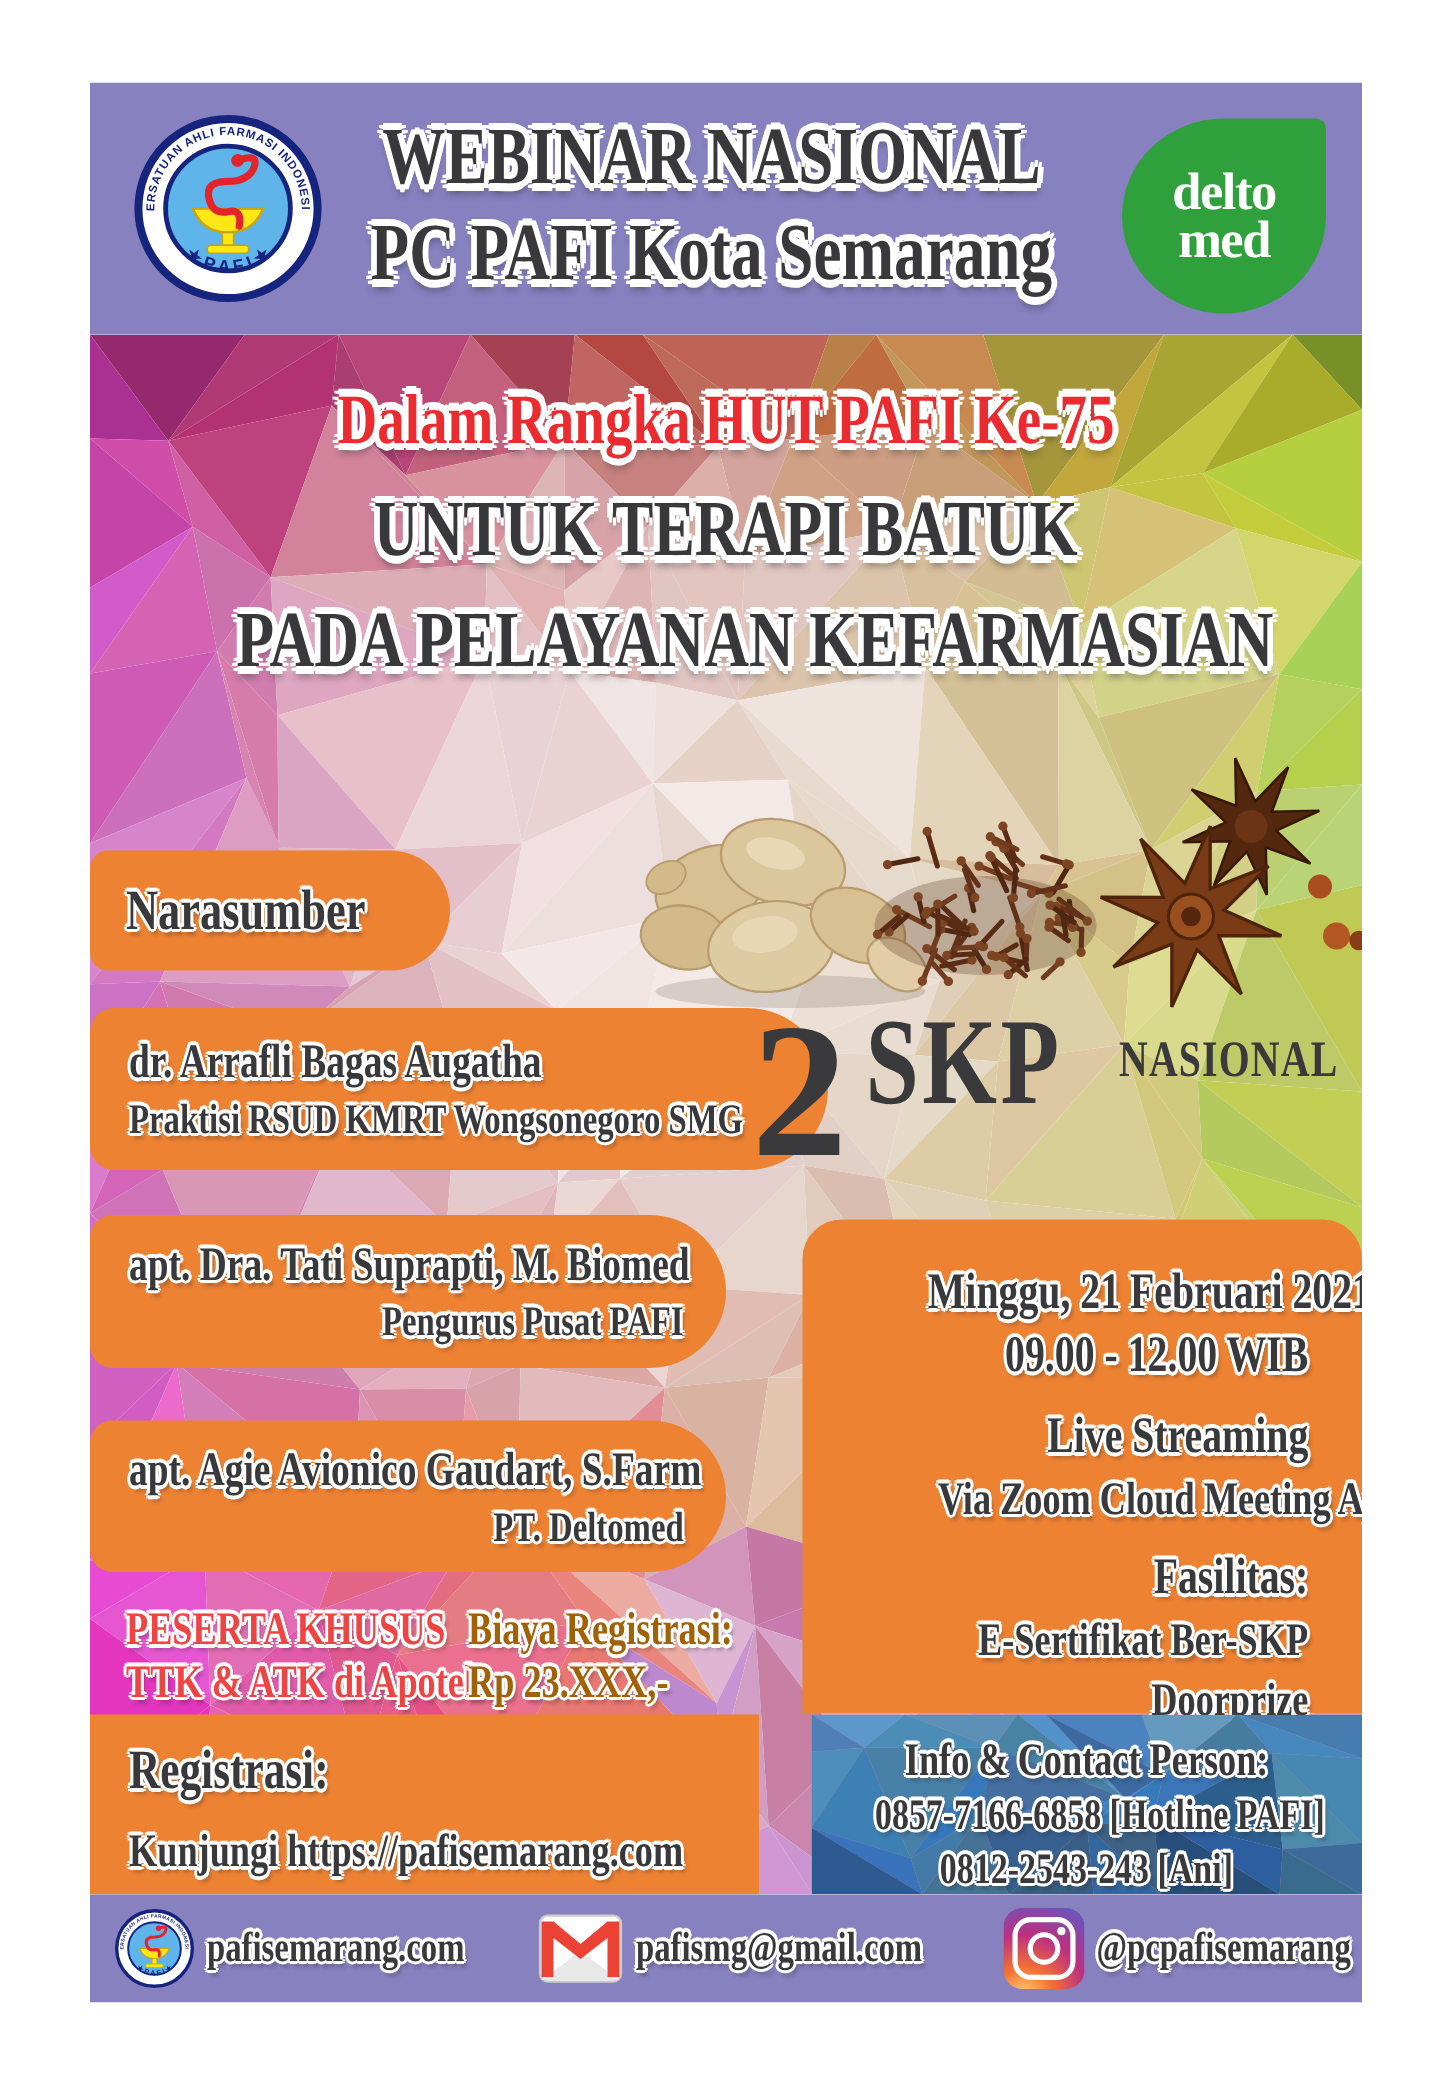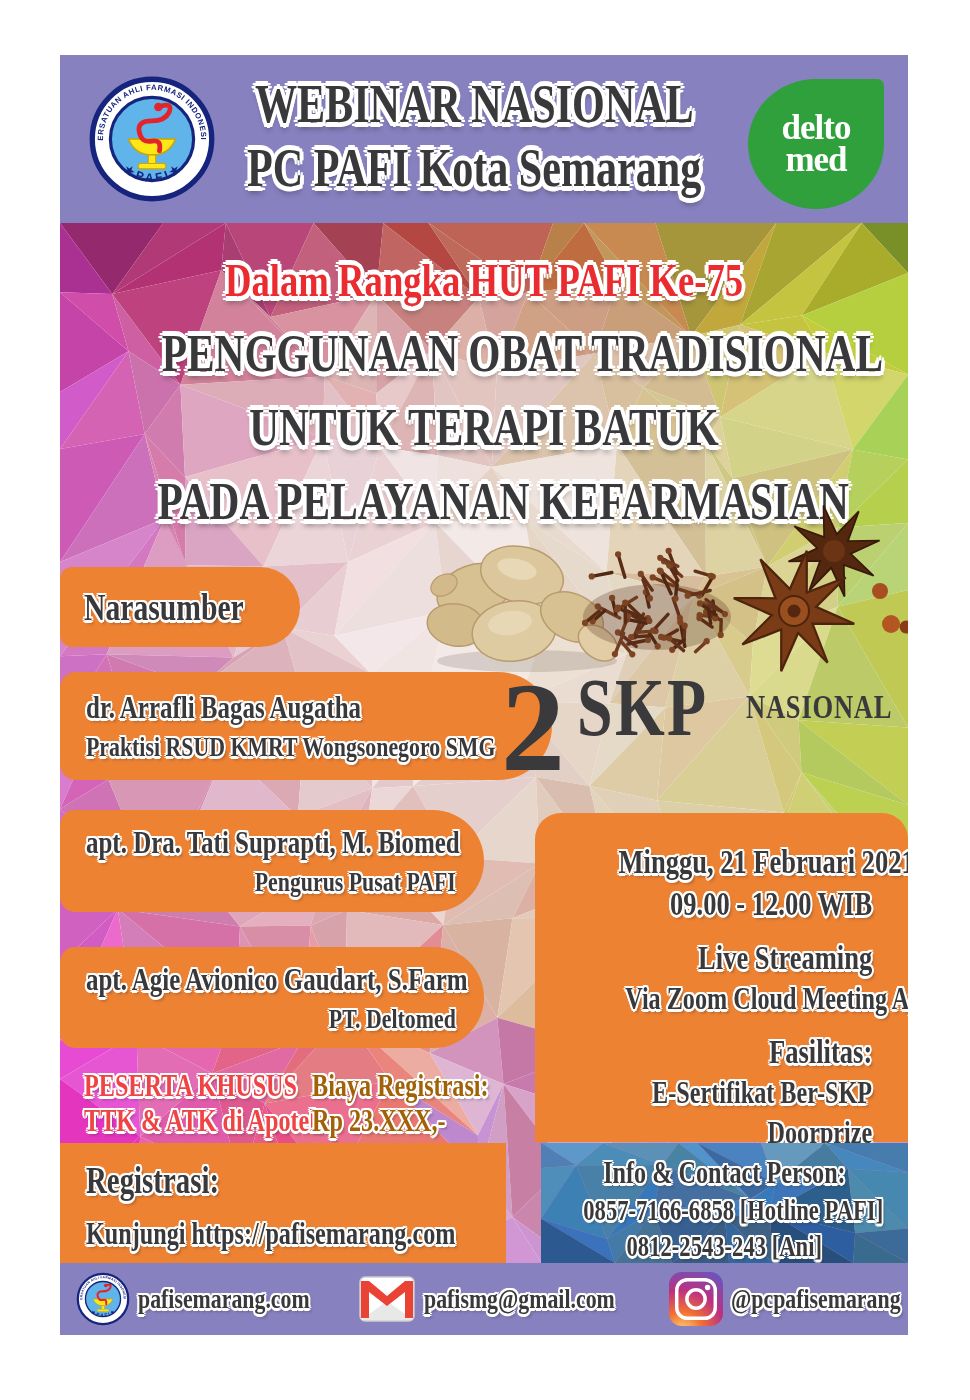--- a/index.html
+++ b/index.html
@@ -408,21 +408,20 @@
           <polygon points="746.9,928.6 793.4,1040.0 672.1,1040.0" fill="hsl(298,40%,77%)"></polygon>
           <polygon points="746.9,928.6 848.0,950.8 848.0,1040.0" fill="hsl(310,37%,65%)"></polygon>
           <polygon points="746.9,928.6 848.0,1040.0 793.4,1040.0" fill="hsl(326,40%,69%)"></polygon>
         </svg>
 
       <div class="occasion o4">
         <span class="cx">Dalam Rangka HUT PAFI Ke-75</span>
       </div>
 
       <div class="etitle">
-        <span class="line"><span class="cx o4">PENGGUNAAN OBAT TRADISIONAL</span></span>
         <span class="line"><span class="cx o4">UNTUK TERAPI BATUK</span></span>
         <span class="line"><span class="cx o4">PADA PELAYANAN KEFARMASIAN</span></span>
       </div>
 
       <svg class="spices" viewBox="0 0 488 180">
         <g id="ginger" transform="translate(2,40)">
           <ellipse cx="105" cy="128" rx="90" ry="11" fill="rgba(60,40,20,0.15)"></ellipse>
           <ellipse cx="52" cy="58" rx="38" ry="26" transform="rotate(-20 52 58)" fill="#d7c193" stroke="#b89c6e" stroke-width="1.5"></ellipse>
           <ellipse cx="100" cy="42" rx="42" ry="28" transform="rotate(14 100 42)" fill="#dcc79c" stroke="#b89c6e" stroke-width="1.5"></ellipse>
           <ellipse cx="34" cy="92" rx="29" ry="21" transform="rotate(10 34 92)" fill="#d2ba8b" stroke="#b89c6e" stroke-width="1.5"></ellipse>

